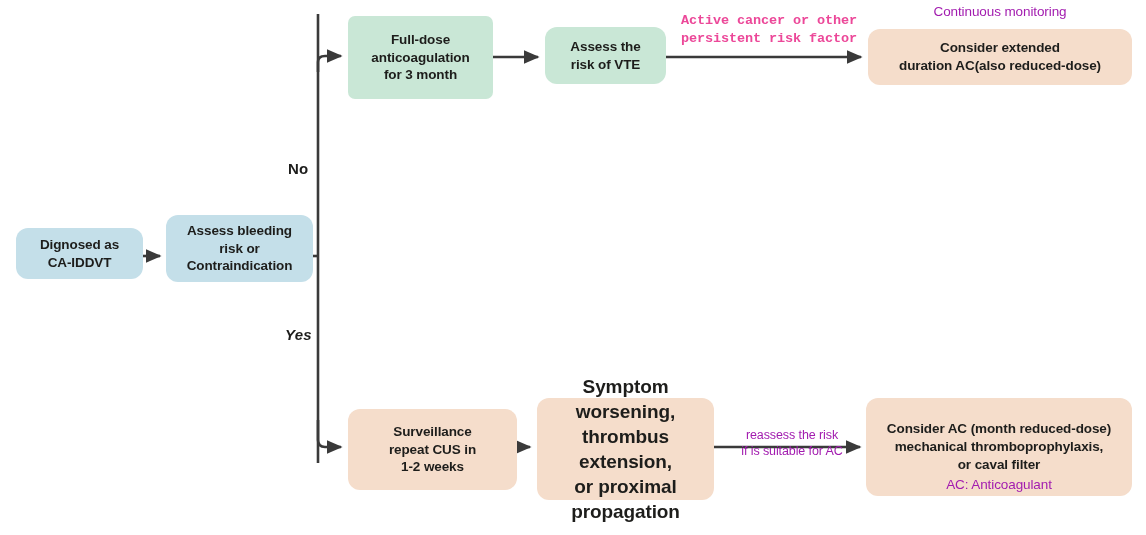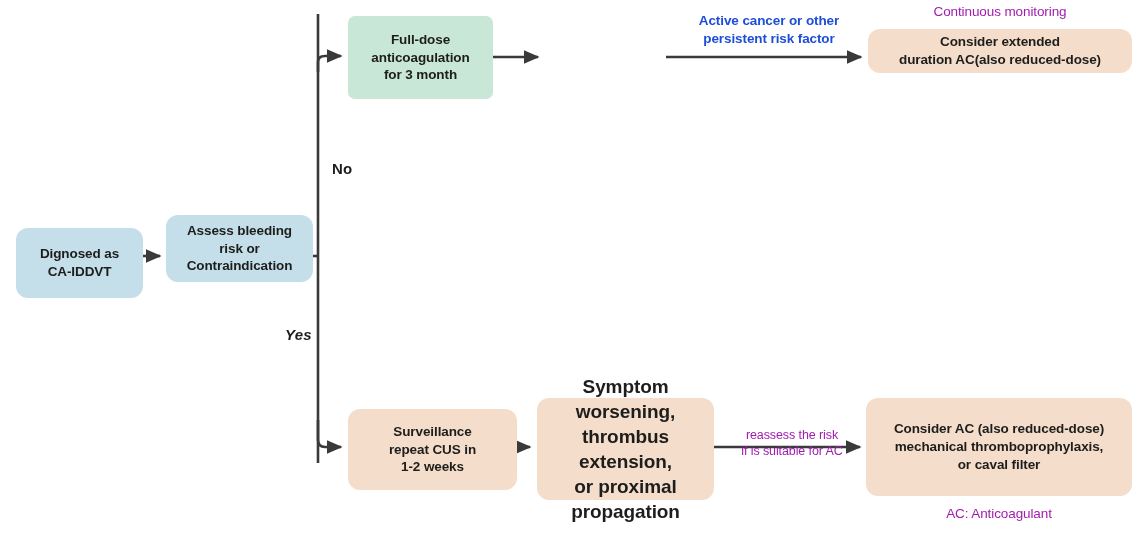--- a/index.html
+++ b/index.html
@@ -37,21 +37,21 @@
 
   .free-label {
     position: absolute;
     color: #a21caf;
     font-weight: 700;
     text-align: center;
     line-height: 1.3;
     letter-spacing: -0.1px;
     white-space: pre-line;
   }
-  .free-label.red { color: #1d4ed8; }
+  .free-label.red { color: #ec4899; font-family: Liberation Mono, monospace; }
   .free-label.thin { font-weight: 600; }
 
   .branch-label {
     position: absolute;
     font-weight: 700;
     color: #1d1d1b;
     font-size: 15px;
     letter-spacing: 0.2px;
   }
 
@@ -91,55 +91,57 @@
       <path d="M493,57 L538,57" marker-end="url(#arrow)"></path>
 
       <path d="M666,57 L861,57" marker-end="url(#arrow)"></path>
 
       <path d="M493,447 L530,447" marker-end="url(#arrow)"></path>
 
       <path d="M714,447 L860,447" marker-end="url(#arrow)"></path>
     </g>
   </svg>
 
-  <div class="node blue" style="left: 16px; top: 228px; width: 127px; height: 70px; font-size: 13.5px; white-space: pre-line;">Dignosed as
+  <div class="node blue" style="left: 16px; top: 228px; width: 127px; height: 51px; font-size: 13.5px; white-space: pre-line;">Dignosed as
 CA-IDDVT</div>
 
   <div class="node blue" style="left: 166px; top: 215px; width: 147px; height: 67px; font-size: 13.5px; white-space: pre-line;">Assess bleeding
 risk or
 Contraindication</div>
 
   <div class="node green" style="left: 348px; top: 16px; width: 145px; height: 83px; font-size: 13.5px; white-space: pre-line; border-radius: 7px;">Full-dose
 anticoagulation
 for 3 month</div>
 
+  <div class="node green" style="left: 545px; top: 27px; width: 121px; height: 57px; font-size: 13.5px; white-space: pre-line;">Assess the
+risk of VTE</div>
 
-  <div class="node peach" style="left: 868px; top: 29px; width: 264px; height: 44px; font-size: 13.5px; white-space: pre-line;">Consider extended
+  <div class="node peach" style="left: 868px; top: 29px; width: 264px; height: 56px; font-size: 13.5px; white-space: pre-line;">Consider extended
 duration AC(also reduced-dose)</div>
 
   <div class="node peach" style="left: 348px; top: 409px; width: 169px; height: 81px; font-size: 13.5px; white-space: pre-line;">Surveillance
 repeat CUS in
 1-2 weeks</div>
 
   <div class="node peach" style="left: 537px; top: 398px; width: 177px; height: 102px; font-size: 19px; white-space: pre-line;">Symptom worsening,
 thrombus extension,
 or proximal
 propagation</div>
 
-  <div class="node peach" style="left: 866px; top: 398px; width: 266px; height: 98px; font-size: 13.5px; white-space: pre-line;">Consider AC (also reduced-dose)
+  <div class="node peach" style="left: 866px; top: 398px; width: 266px; height: 98px; font-size: 13.5px; white-space: pre-line;">Consider AC (month reduced-dose)
 mechanical thromboprophylaxis,
 or caval filter</div>
 
-  <div class="branch-label" style="left:288px; top:160px;margin-left:44px;">No</div>
+  <div class="branch-label" style="left:288px; top:160px;">No</div>
 
   <div class="branch-label" style="left:285px; top:326px;font-style:italic;">Yes</div>
 
   <div class="free-label red" style="left: 671px; top: 12px; width: 196px; font-size: 13.5px; white-space: pre-line;">Active cancer or other
 persistent risk factor</div>
 
   <div class="free-label thin" style="left: 868px; top: 3px; width: 264px; font-size: 13.5px; font-weight: 400; white-space: pre-line;">Continuous monitoring</div>
 
   <div class="free-label" style="left: 722px; top: 398px; width: 140px; font-size: 12.5px; font-weight: 400; white-space: pre-line; margin-top: 29px;">reassess the risk
 if is suitable for AC</div>
 
-  <div class="free-label" style="left: 866px; top: 505px; width: 266px; font-size: 13.5px; font-weight: 400; white-space: pre-line;">AC: Anticoagulant</div>
+  <div class="free-label" style="left: 866px; top: 476px; width: 266px; font-size: 13.5px; font-weight: 400; white-space: pre-line;">AC: Anticoagulant</div>
 
 </div>
 
 </body></html>

